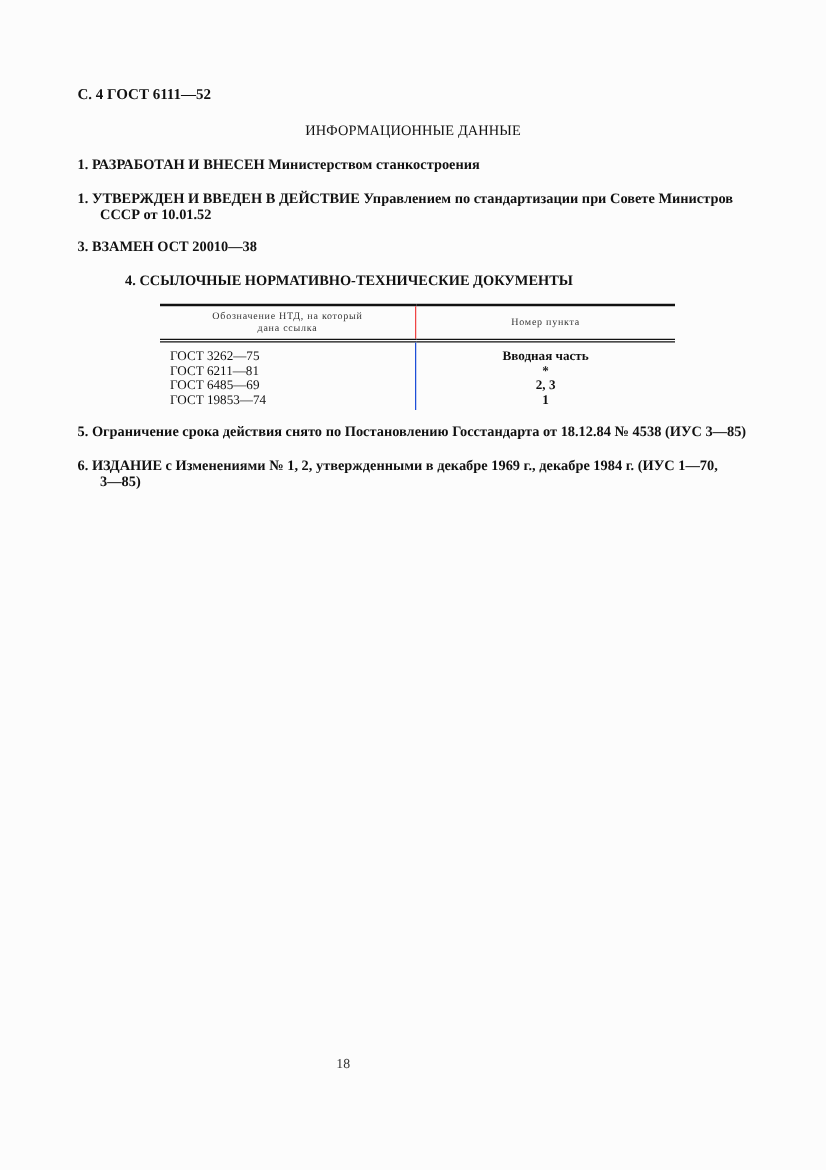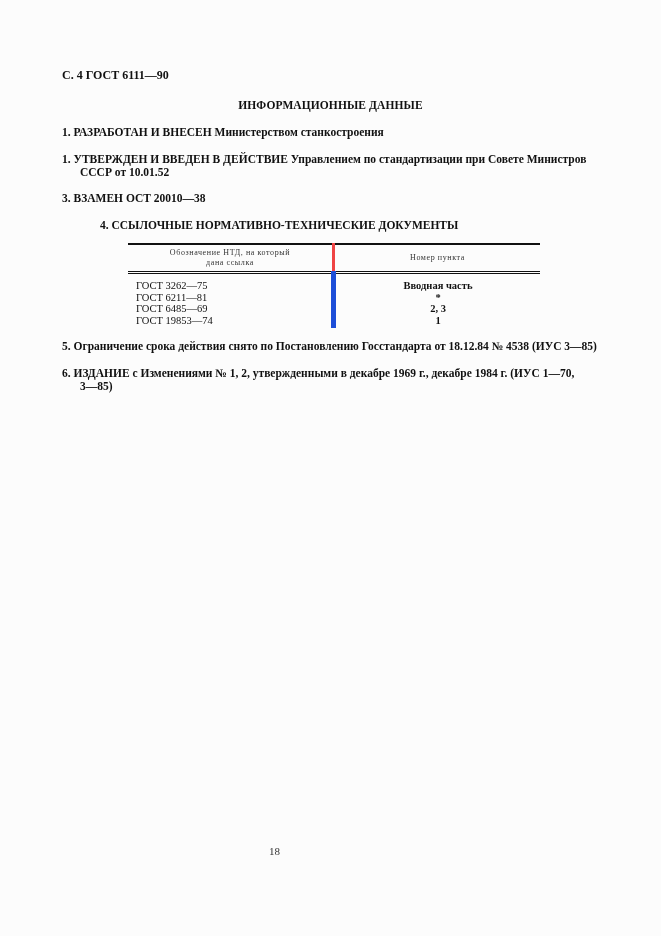--- a/index.html
+++ b/index.html
@@ -6,45 +6,45 @@
   body {
     width: 661px; height: 936px;
     background: #fcfcfc;
     position: relative;
     overflow: hidden;
     font-family: "Liberation Serif", "DejaVu Serif", serif;
     color: #111;
   }
   .abs { position: absolute; white-space: nowrap; }
   .hdr { left: 62px; top: 68px; font-size: 12px; font-weight: bold; }
-  .title { left: 0; width: 661px; text-align: center; top: 99px; font-size: 11.5px; font-weight: bold; letter-spacing: 0.1px; }
+  .title { left: 0; width: 661px; text-align: center; top: 99px; font-size: 11.5px; font-weight: normal; letter-spacing: 0.1px; }
   .item { font-size: 11.5px; font-weight: bold; }
   .cont { left: 80px; }
   table.ref {
     position: absolute; left: 128px; top: 243px; width: 412px;
     border-collapse: collapse;
     font-size: 10px;
   }
   table.ref th {
     font-weight: normal; font-size: 8px; letter-spacing: 0.6px; color: #333;
     text-align: center; vertical-align: middle; height: 26px; line-height: 10px;
     border-top: 2px solid #111;
     border-bottom: 3px double #111;
     padding: 0;
   }
-  table.ref th.c1 { width: 204px; border-right: 3px solid #ef4444; }
+  table.ref th.c1 { width: 204px; border-right: 1px solid #ef4444; }
   table.ref td { vertical-align: top; padding: 0; font-size: 10.5px; line-height: 11.5px; }
-  table.ref td.c1 { border-right: 5px solid #1d4ed8; padding-left: 8px; padding-top: 6px; padding-bottom: 2px; }
+  table.ref td.c1 { border-right: 1px solid #1d4ed8; padding-left: 8px; padding-top: 6px; padding-bottom: 2px; }
   table.ref td.c2 { text-align: center; padding-top: 6px; font-weight: bold; }
   .pagenum { left: 0; width: 549px; text-align: center; top: 845px; font-size: 11px; color: #333; }
 </style>
 </head>
 <body>
 
-<div class="abs hdr">С. 4 ГОСТ 6111—90</div>
+<div class="abs hdr">С. 4 ГОСТ 6111—52</div>
 
 <div class="abs title">ИНФОРМАЦИОННЫЕ ДАННЫЕ</div>
 
 <div class="abs item" style="left:62px; top:126px;">
   <span>1. РАЗРАБОТАН И ВНЕСЕН</span>
   <span>Министерством станкостроения</span>
 </div>
 
 <div class="abs item" style="left:62px; top:153px;">
   <span>1. УТВЕРЖДЕН  И  ВВЕДЕН В ДЕЙСТВИЕ</span>

